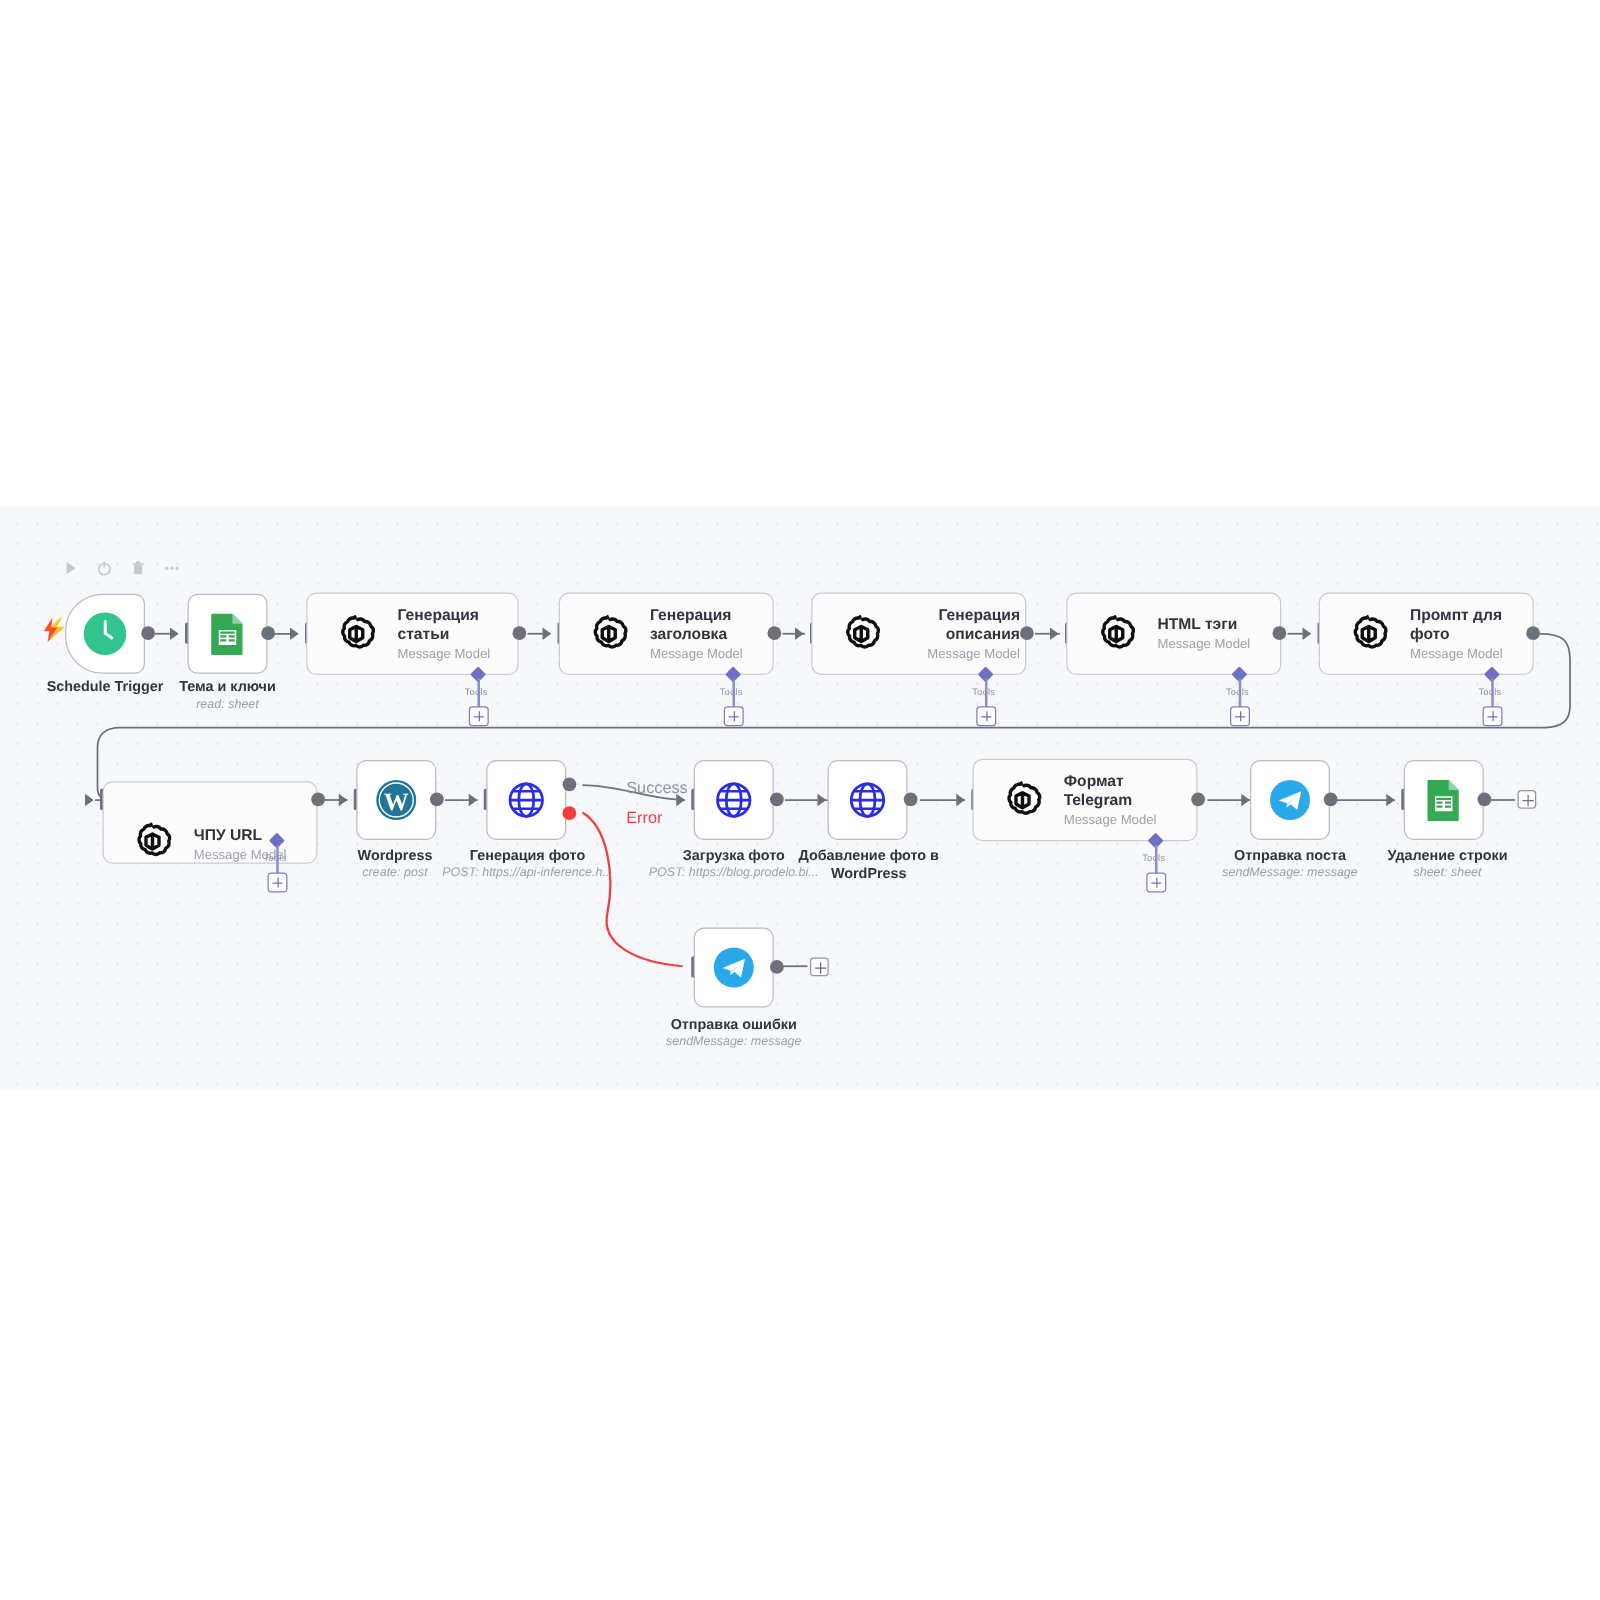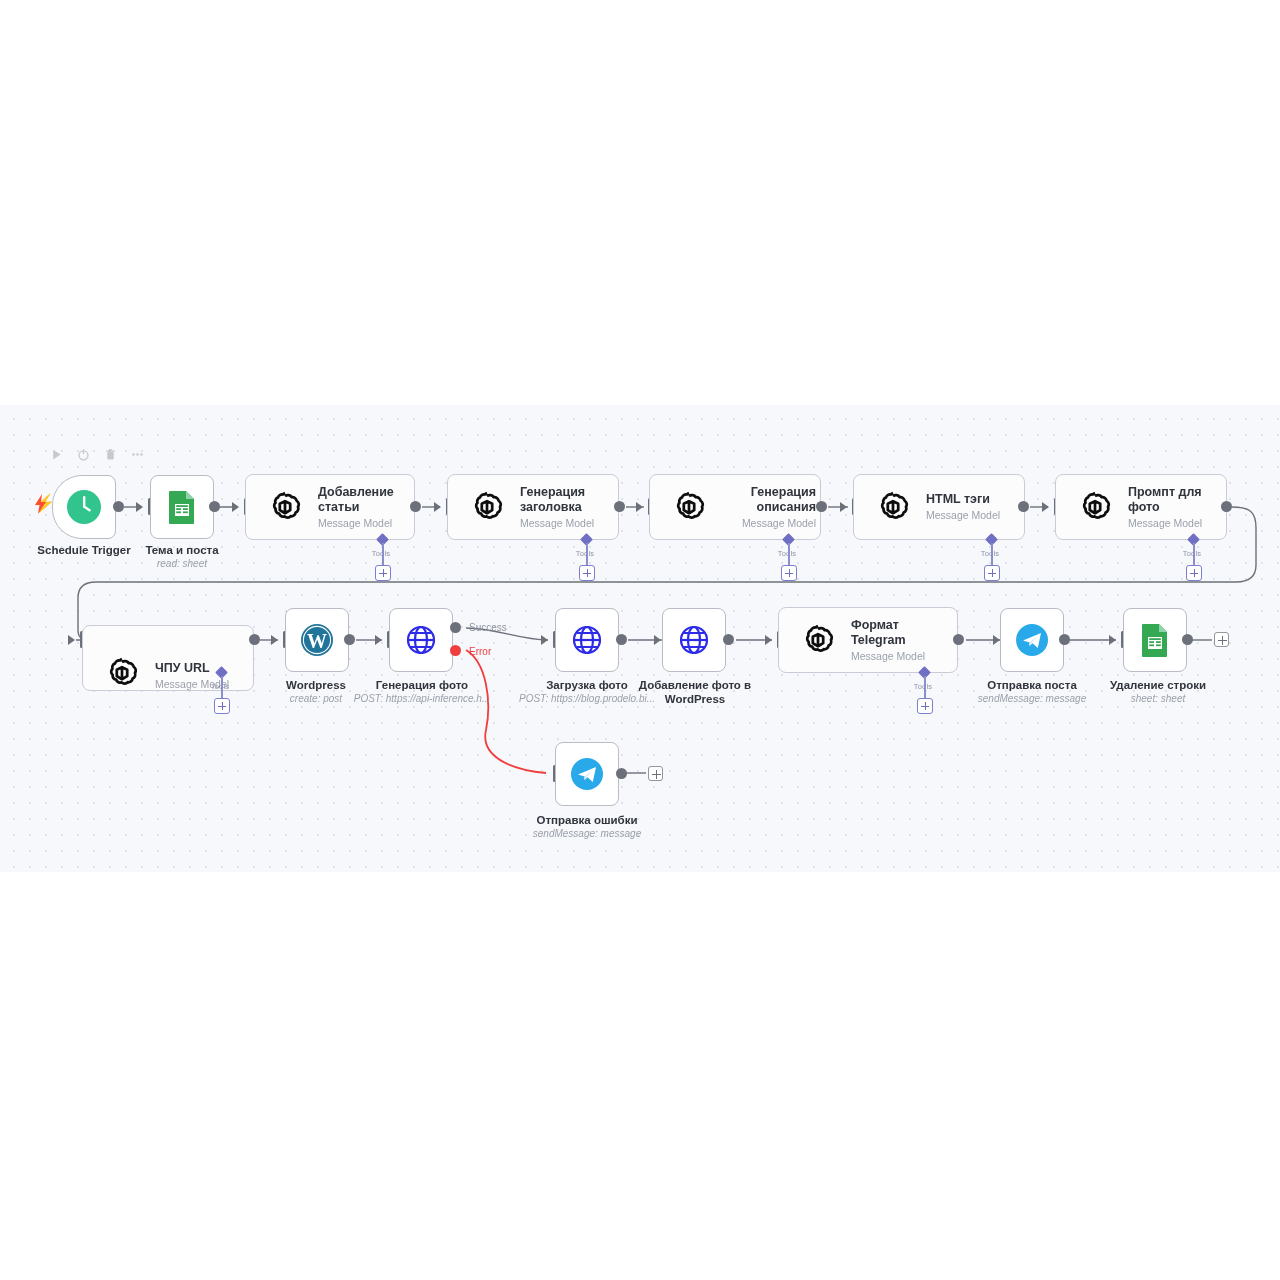--- a/index.html
+++ b/index.html
@@ -57,21 +57,21 @@
   .tools .pbox{position:absolute;left:24px;top:30px;width:16px;height:16px;box-sizing:border-box;
                border:1px solid #7b7fd0;border-radius:3px;background:#fff;}
   .tools .pbox i{position:absolute;background:#6f6fc4;}
   .tools .pbox i.h{left:3px;top:6.8px;width:8px;height:1.4px;}
   .tools .pbox i.v{top:3px;left:6.8px;height:8px;width:1.4px;}
 
   
   svg.wires{position:absolute;left:0;top:0;width:1280px;height:1280px;overflow:visible;pointer-events:none;}
   .wire{fill:none;stroke:#6c707a;stroke-width:1.4px;}
   .wire.red{stroke:#f03e3e;stroke-width:1.8px;}
-  .wlabel{position:absolute;font-size:10px;color:#8e929c;}
+  .wlabel{position:absolute;font-size:13px;color:#8e929c;margin-left:32px;}
   .wlabel.red{color:#f03e3e;}
 
   .bolt{position:absolute;font-size:17px;color:#ff4d2e;line-height:1;}
 </style>
 </head>
 <body>
 
 <div class="wrap">
 
   <div id="canvas"></div>
@@ -153,36 +153,36 @@
         <rect x="9.2" y="18.2" width="4.8" height="1.8" fill="#34a853"></rect>
         <rect x="16" y="18.2" width="4.8" height="1.8" fill="#34a853"></rect>
         <rect x="9.2" y="21.4" width="4.8" height="1.8" fill="#34a853"></rect>
         <rect x="16" y="21.4" width="4.8" height="1.8" fill="#34a853"></rect>
       </svg>
     </div>
   </div>
   <div class="dot" style="left:209px;top:501px;"></div>
   <div class="arrow" style="left:232px;top:502px;"></div>
   <div class="caption" style="left:112px;top:543px;width:140px;">
-    <div class="t">Тема и поста</div>
+    <div class="t">Тема и ключи</div>
     <div class="s">read: sheet</div>
   </div>
 
   <div class="inport" style="left:244px;top:498px;"></div>
   <div class="node ai" style="left:245px;top:474px;width:170px;">
     <div class="ico">
       <svg width="32" height="32" viewBox="0 0 40 40">
           <g fill="none" stroke="#0d0d0d" stroke-width="3.4" stroke-linejoin="round">
         <path d="M20 6.5c2.6-2.1 6.6-1.6 8.4 1.3 2.9-.5 5.8 1.6 6.2 4.6 2.6 1.4 3.4 5 1.6 7.4 1.2 2.7-.2 6.1-3 7.2-.3 2.9-3.1 5-6 4.5-1.9 2.3-5.6 2.4-7.6.2-2.7 1-5.9-.5-6.8-3.3-2.9-.3-5-3.1-4.5-6-2.3-1.9-2.4-5.6-.2-7.6-1-2.7.5-5.9 3.3-6.8C11.7 6 14.5 3.9 17.4 4.4c.7-.9 1.7-1.5 2.6-1.9"></path>
         <path d="M20 12.5v15M13.5 16v8l6.5 3.8 6.5-3.8v-8L20 12.7z"></path>
       </g>
         </svg>
     </div>
     <div class="ntext">
-      <div class="ntitle">Добавление статьи</div>
+      <div class="ntitle">Генерация статьи</div>
       <div class="nsub">Message Model</div>
     </div>
   </div>
   <div class="dot" style="left:410px;top:501px;"></div>
   <div class="tools" style="left:351px;top:535px;">
     <div class="dia"></div>
     <div class="lbl">Tools</div>
     <div class="line"></div>
     <div class="pbox">
         <i class="h"></i>

